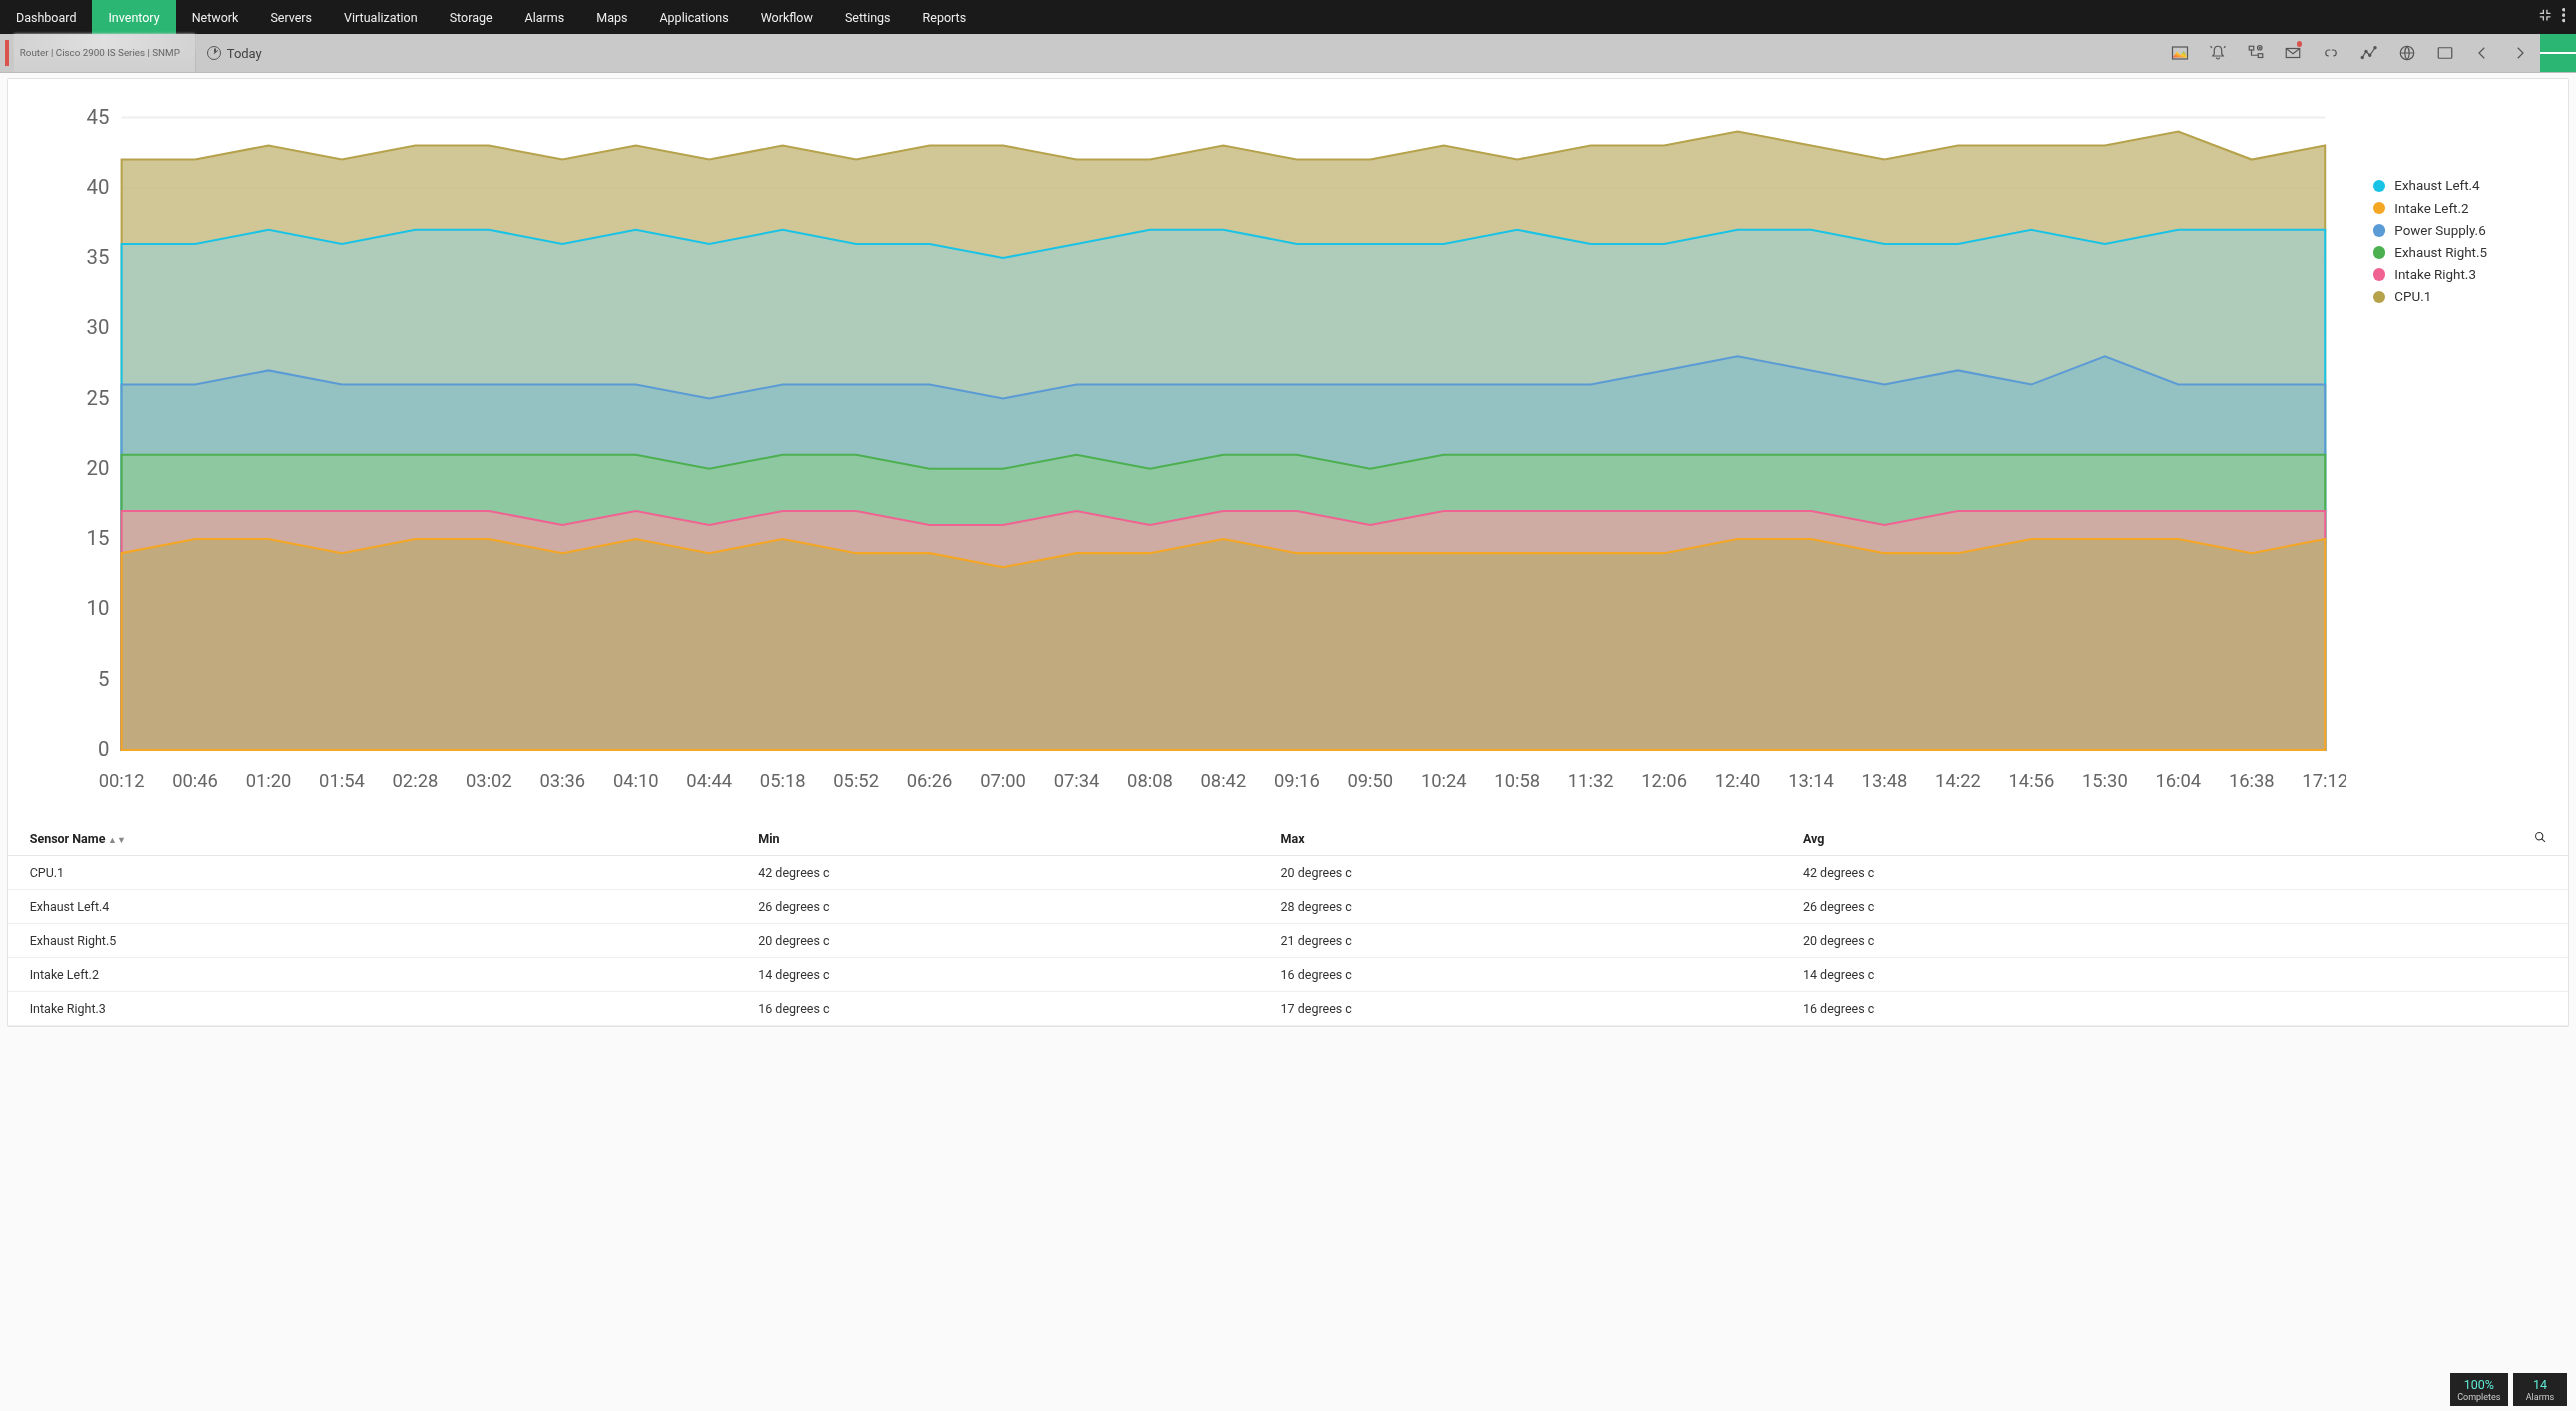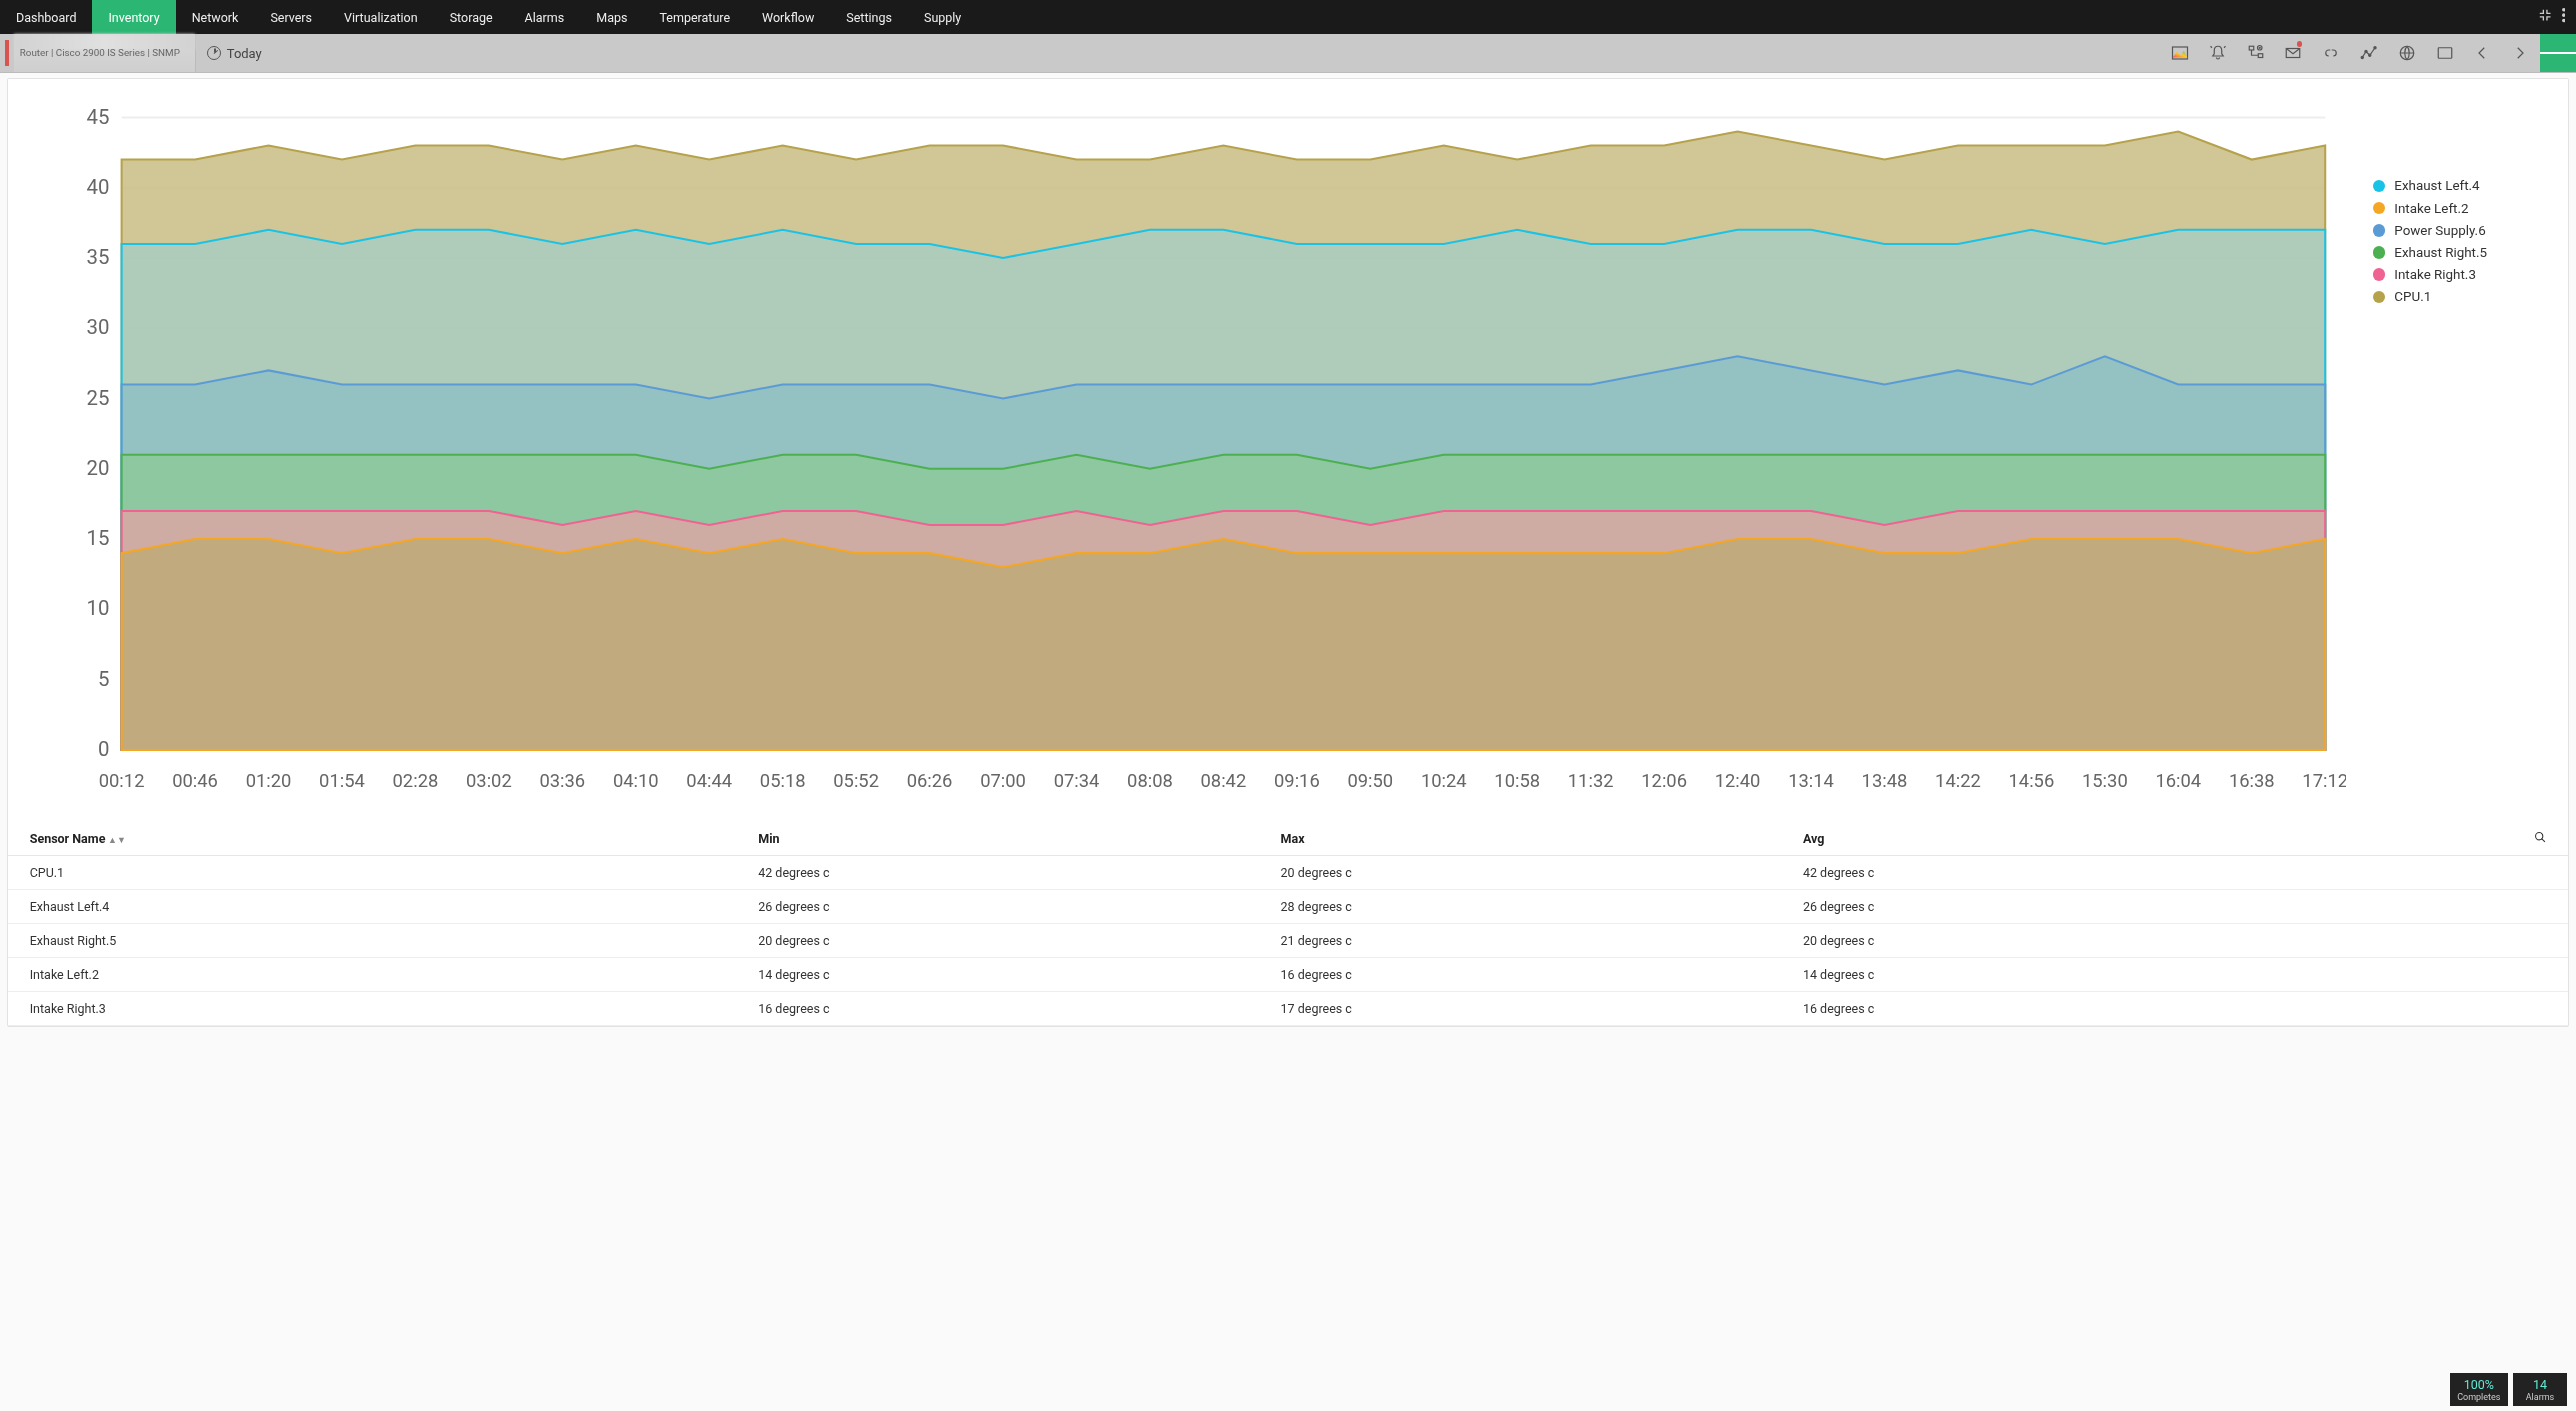--- a/index.html
+++ b/index.html
@@ -71,24 +71,24 @@
 <div class="topnav">
   <div id="nav-items" style="display: flex; height: 100%;">
       <div class="nav-item">Dashboard</div>
       <div class="nav-item active">Inventory</div>
       <div class="nav-item">Network</div>
       <div class="nav-item">Servers</div>
       <div class="nav-item">Virtualization</div>
       <div class="nav-item">Storage</div>
       <div class="nav-item">Alarms</div>
       <div class="nav-item">Maps</div>
-      <div class="nav-item">Temperature</div>
+      <div class="nav-item">Applications</div>
       <div class="nav-item">Workflow</div>
       <div class="nav-item">Settings</div>
-      <div class="nav-item">Supply</div>
+      <div class="nav-item">Reports</div>
     </div>
   <div class="nav-right">
     <span class="icon-btn">
       <svg width="14.3" height="14.3" viewBox="0 0 16 16" stroke="#ccc" stroke-width="1.5" fill="none">
         <path d="M6 2 L6 6 L2 6 M10 2 L10 6 L14 6 M6 14 L6 10 L2 10 M10 14 L10 10 L14 10"></path>
       </svg>
     </span>
     <span class="icon-btn">
       <svg width="3.6" height="14.3" viewBox="0 0 4 16" fill="#ccc">
           <circle cx="2" cy="2" r="2"></circle>

